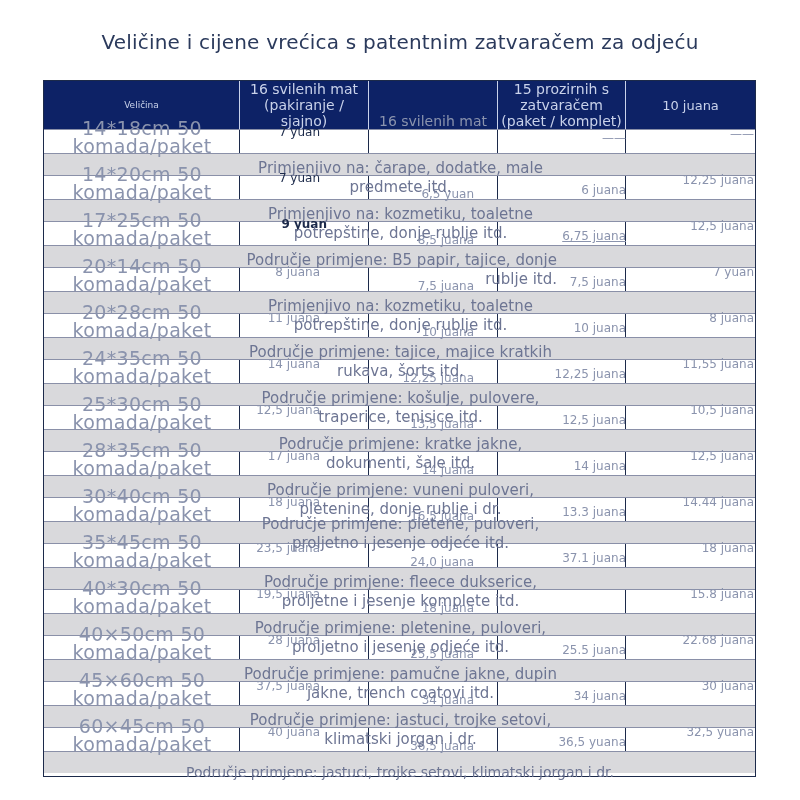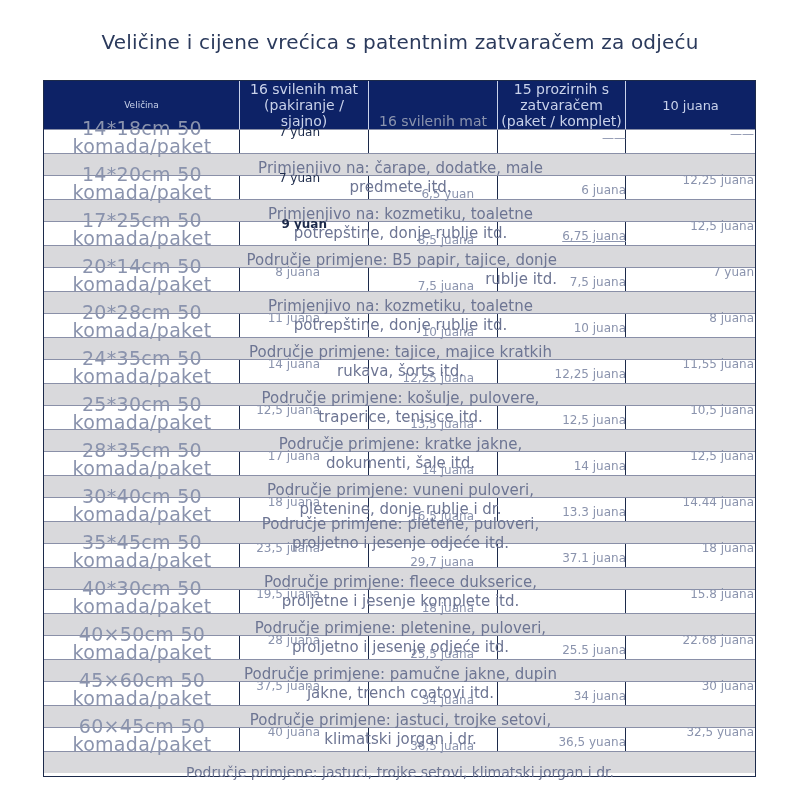--- a/index.html
+++ b/index.html
@@ -202,21 +202,21 @@
       <div class="row" style="top: 414px; height: 24px;">
         <div class="cell" style="left: 0px; width: 196px;"></div>
         <div class="cell" style="left: 196px; width: 129px;"></div>
         <div class="cell" style="left: 325px; width: 129px;"></div>
         <div class="cell" style="left: 454px; width: 128px;"></div>
         <div class="cell" style="left: 582px; width: 129px; border-right: none;"></div>
       </div>
       <div class="row band" style="top: 438px;"></div>
       <div class="size-label" style="top: 404px;">35*45cm 50 komada/paket</div>
       <div class="price" style="left: 196px; width: 80px; top: 412px;">23,5 juana</div>
-      <div class="price" style="left: 300px; width: 130px; top: 426px;">29,7 juana</div>
+      <div class="price" style="left: 300px; width: 130px; top: 426px;">24,0 juana</div>
       <div class="price" style="left: 454px; width: 128px; top: 422px;">37.1 juana</div>
       <div class="price" style="left: 600px; width: 110px; top: 412px;">18 juana</div>
       <div class="note" style="top: 386px; padding: 0px 200px; box-sizing: border-box;">Područje primjene: pletene, puloveri, proljetno i jesenje odjeće itd.</div>
       <div class="row" style="top: 460px; height: 24px;">
         <div class="cell" style="left: 0px; width: 196px;"></div>
         <div class="cell" style="left: 196px; width: 129px;"></div>
         <div class="cell" style="left: 325px; width: 129px;"></div>
         <div class="cell" style="left: 454px; width: 128px;"></div>
         <div class="cell" style="left: 582px; width: 129px; border-right: none;"></div>
       </div>

